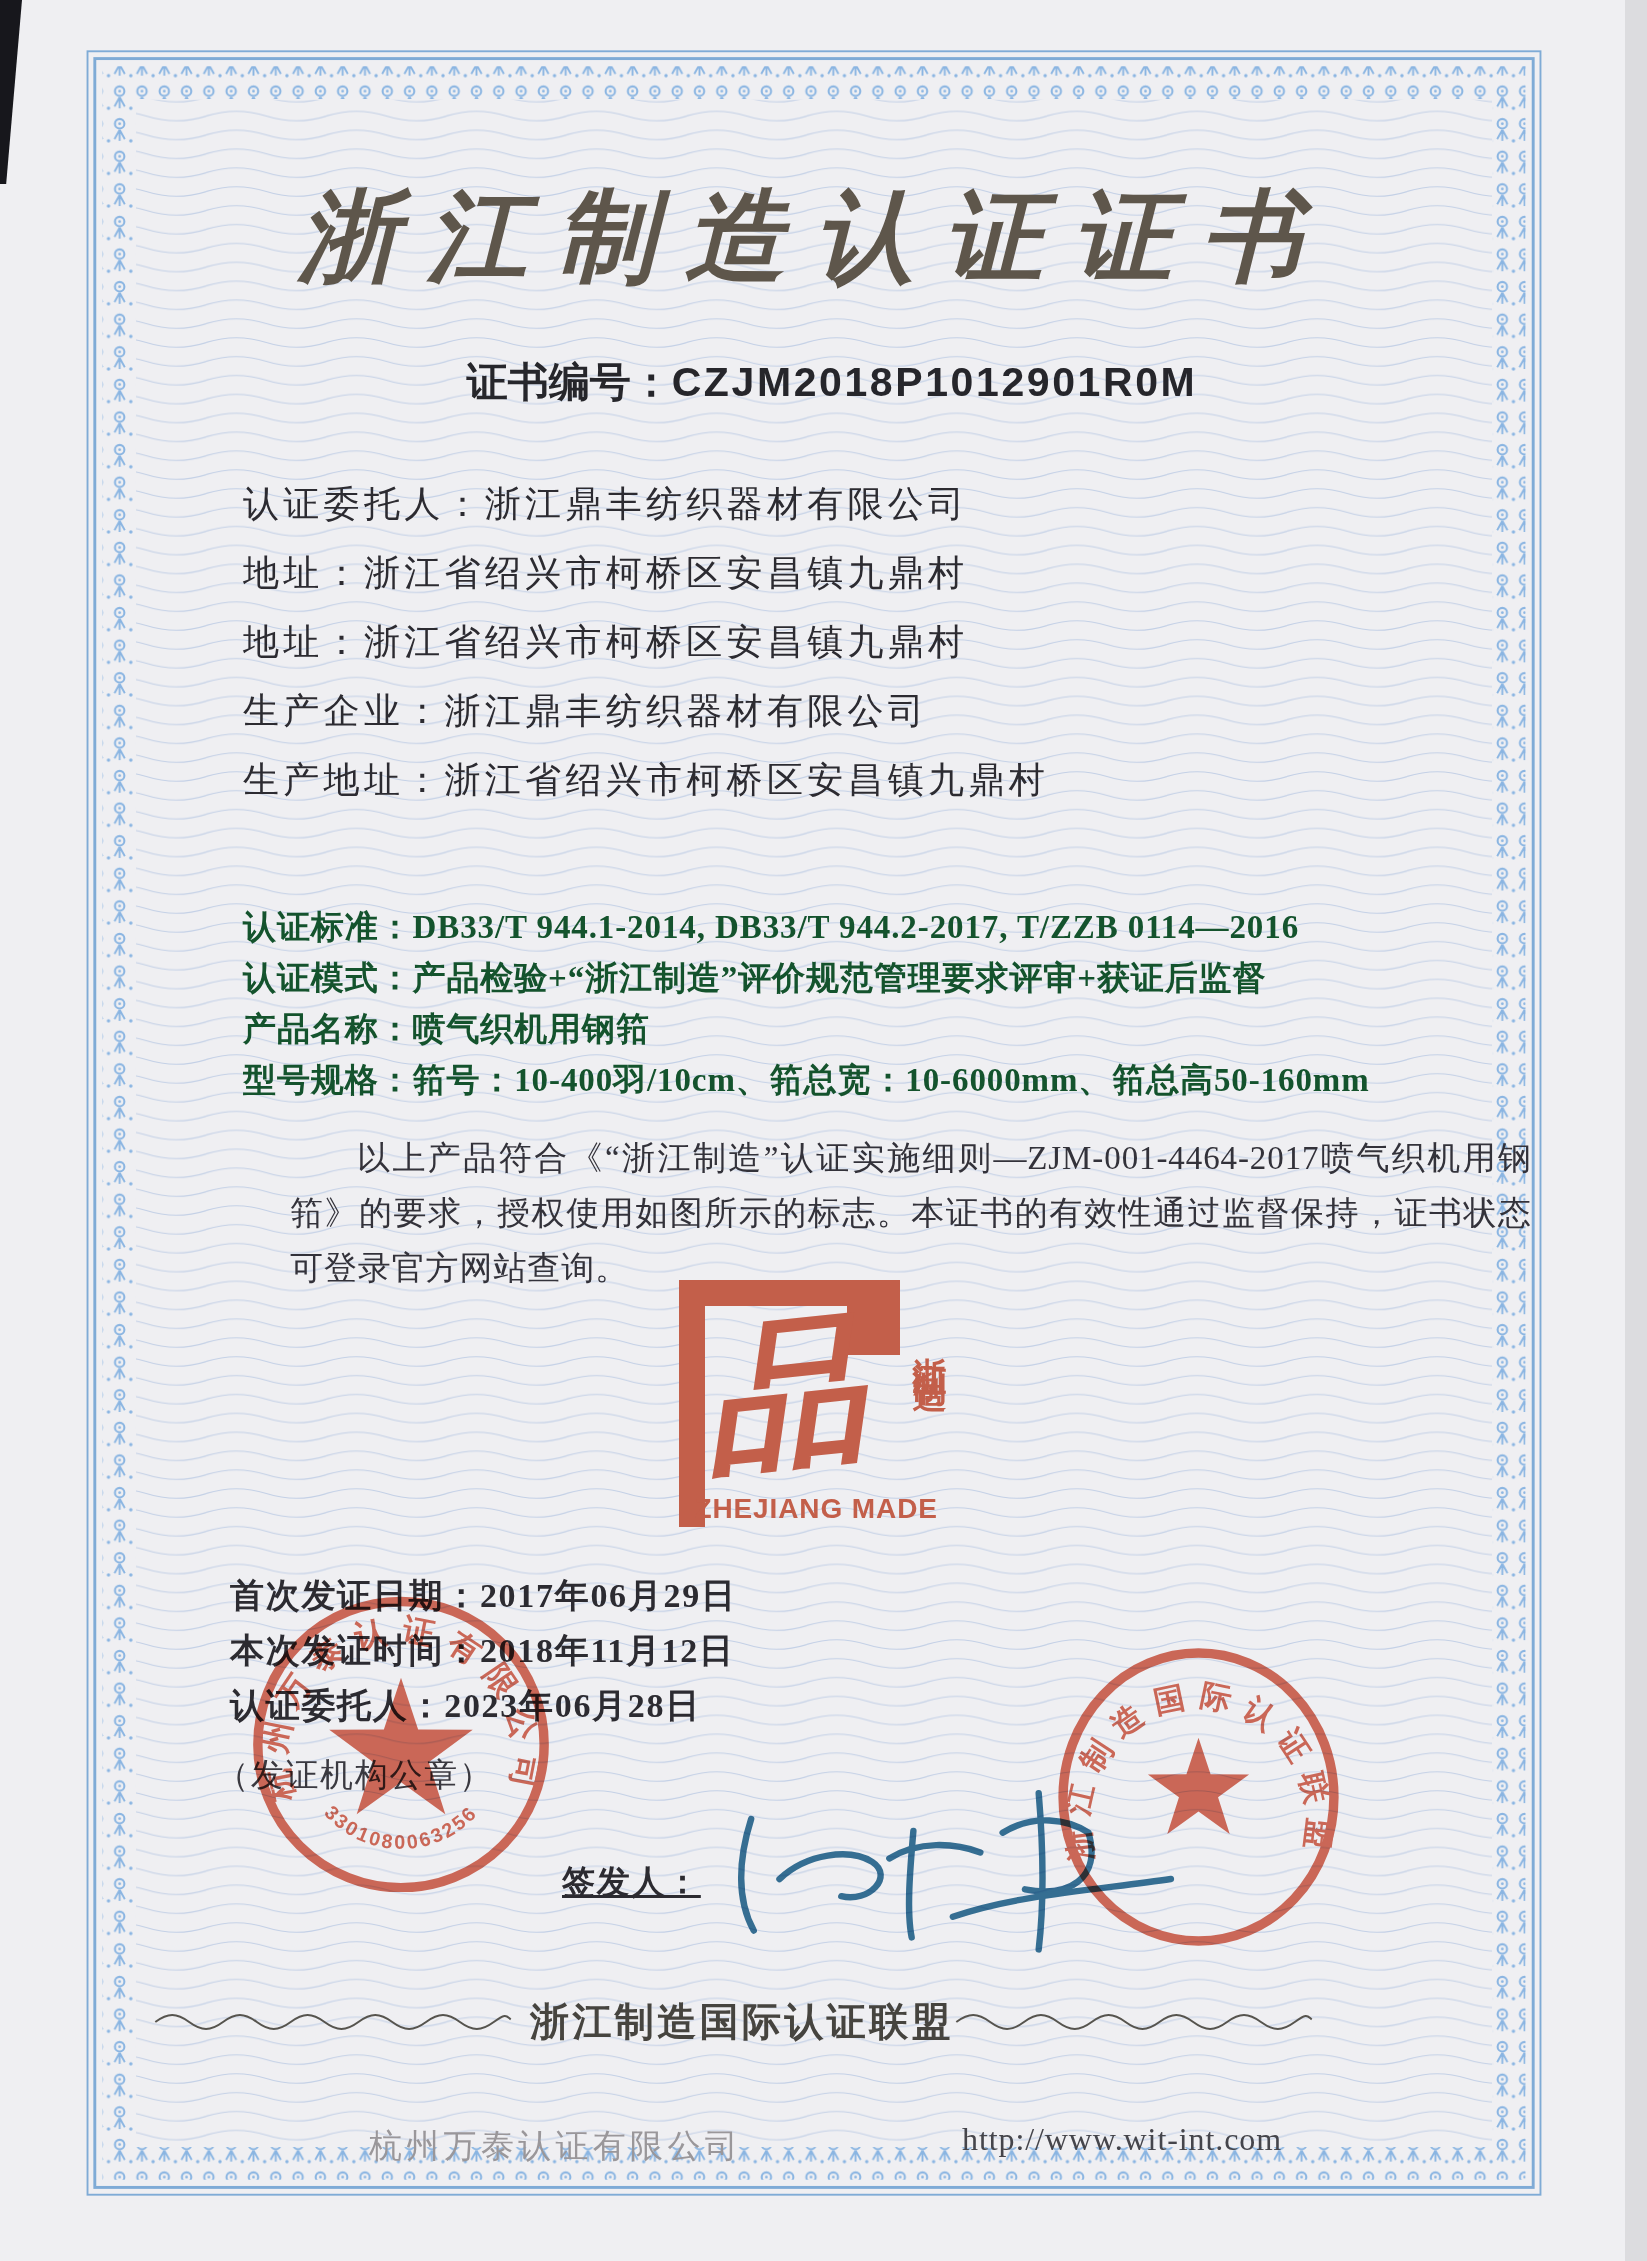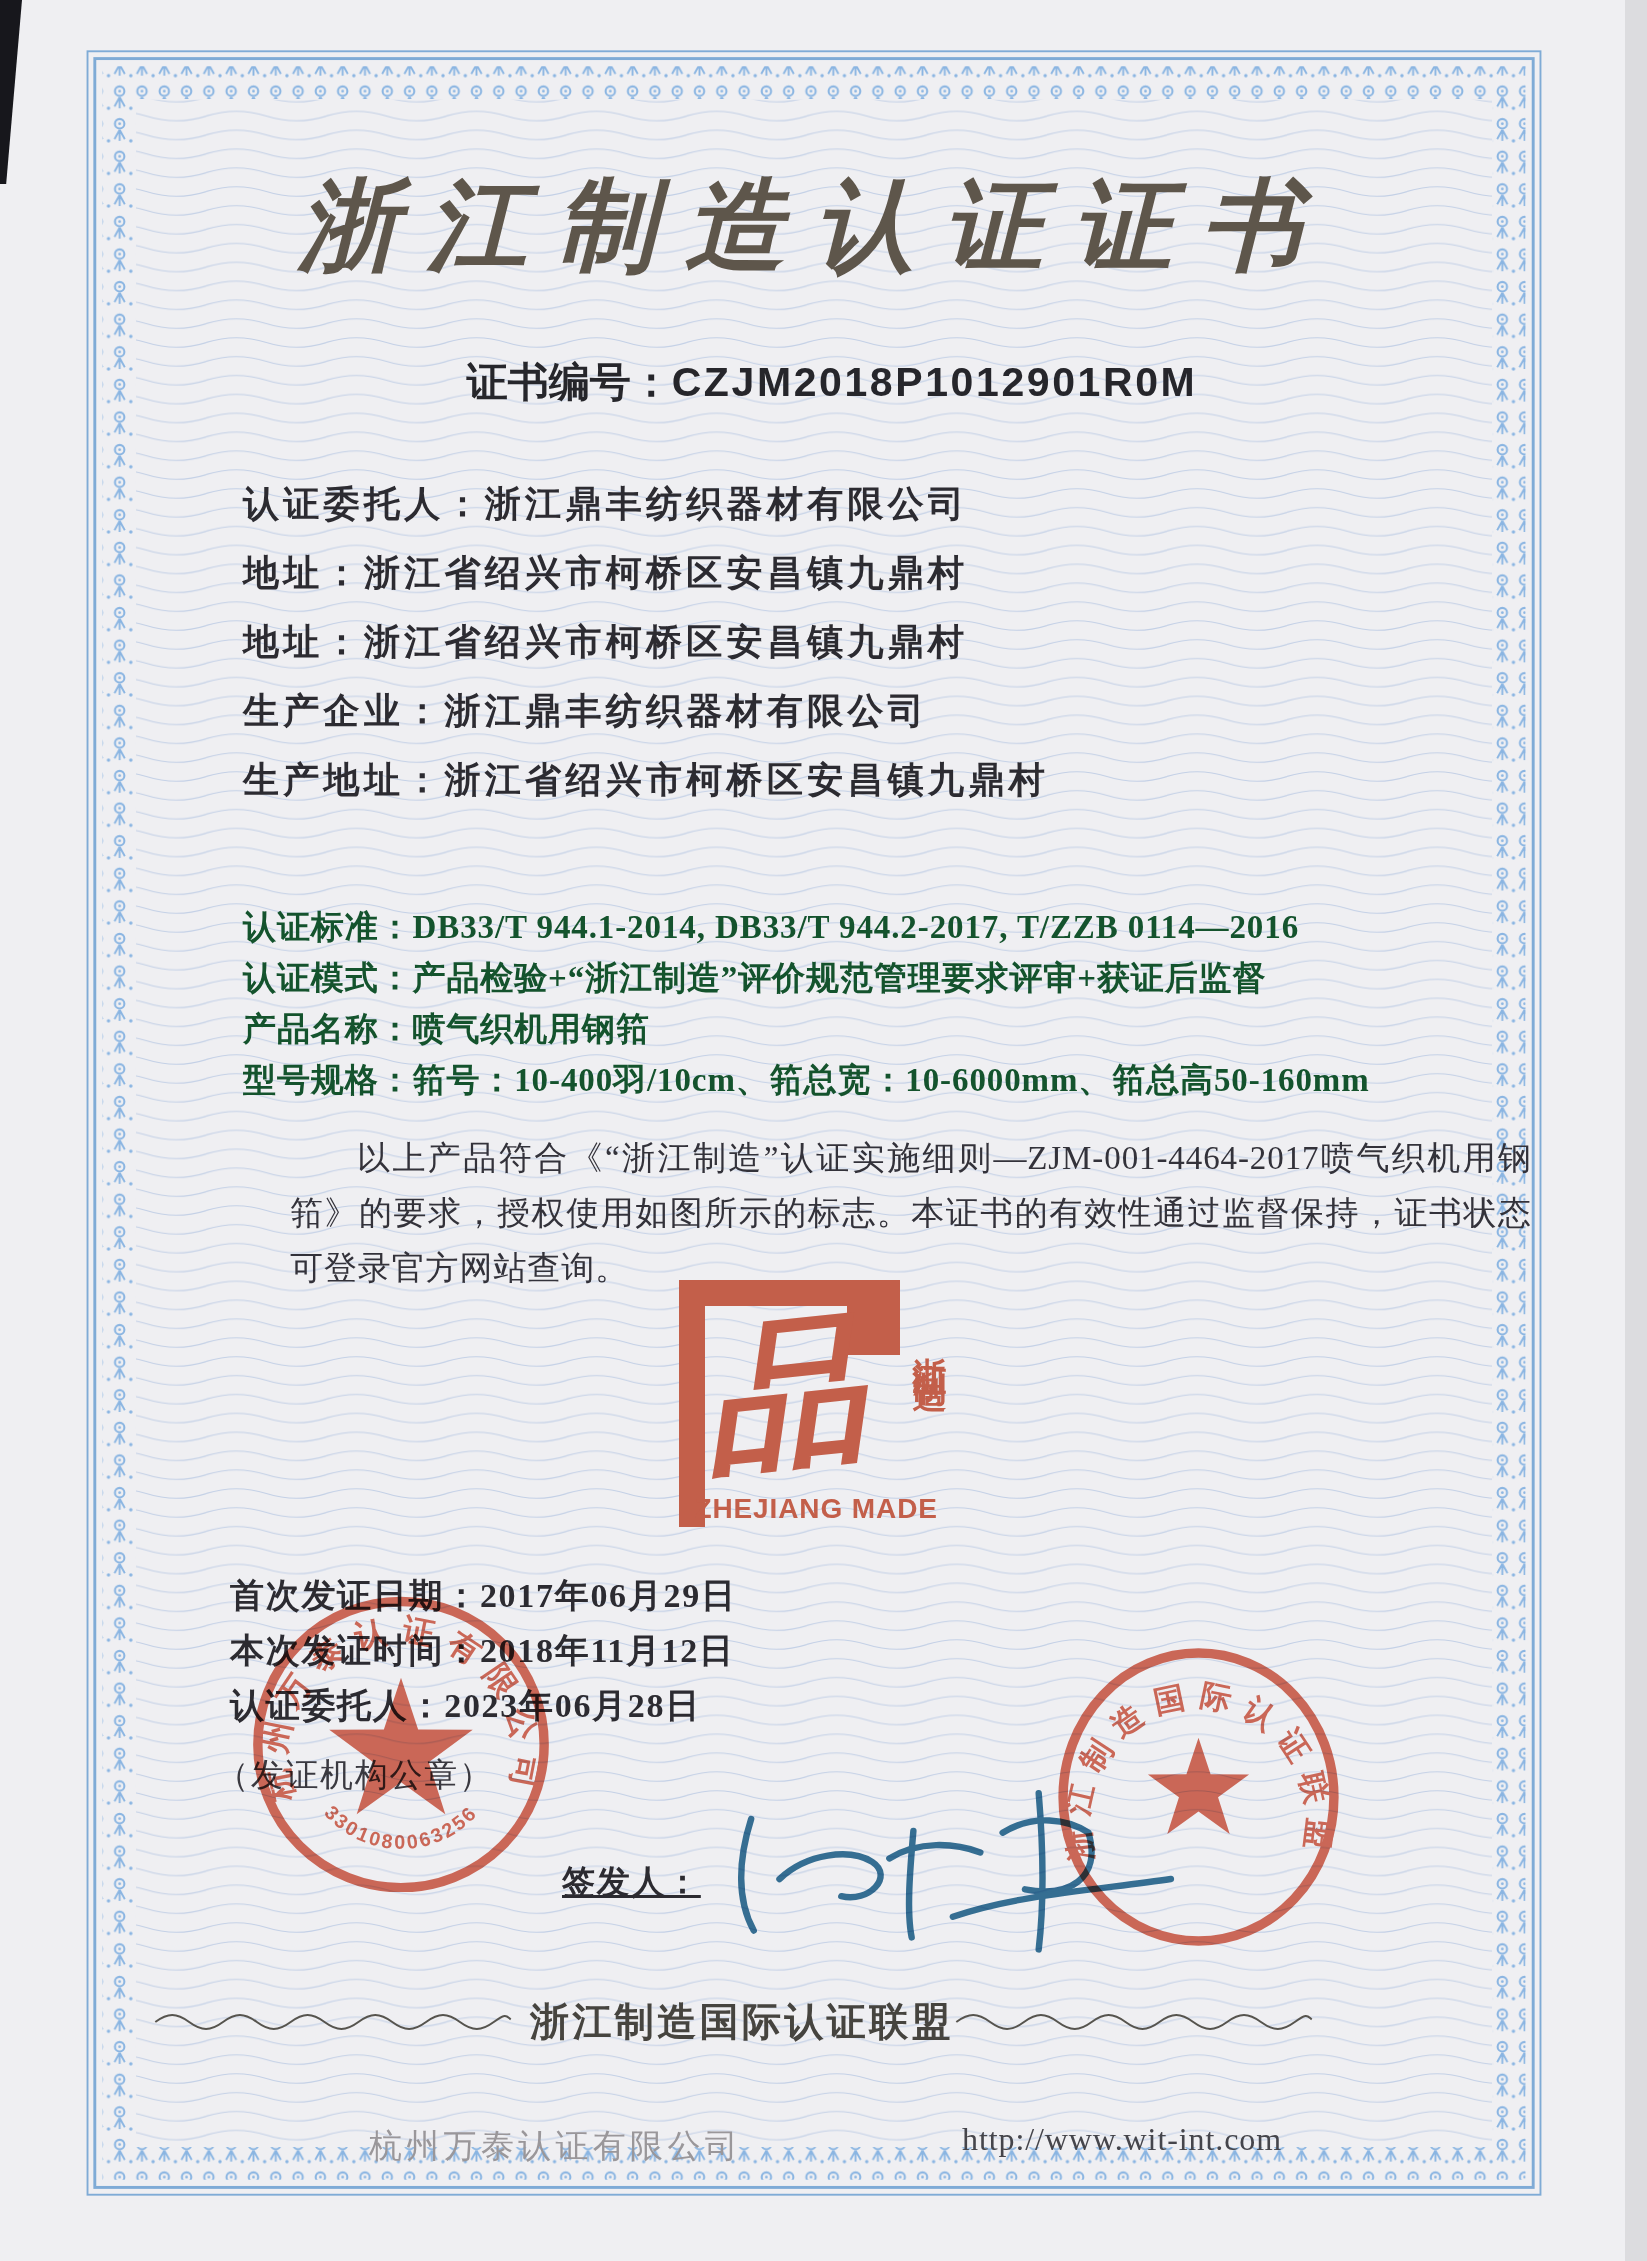--- a/index.html
+++ b/index.html
@@ -10,28 +10,28 @@
     color:#2f2e34;
   }
   .abs{position:absolute;}
   
   .scan-edge-left{left:0;top:0;width:22px;height:184px;background:#17171c;
     clip-path:polygon(0 0,100% 0,28% 100%,0 100%);}
   .scan-edge-right{right:0;top:0;width:22px;height:2261px;background:#dcdcdf;}
   
   #frame-svg{left:86px;top:50px;z-index:0;}
   
-  .title-row{left:86px;top:160px;width:1456px;text-align:center;z-index:10;
+  .title-row{left:86px;top:171px;width:1456px;text-align:center;z-index:10;
     font-family:"DejaVu Serif", serif;font-style:italic;font-weight:bold;
     font-size:100px;letter-spacing:29px;color:#5e564b;white-space:nowrap;}
   .certno-row{left:120px;top:355px;width:1424px;text-align:center;z-index:10;
     font-size:41px;font-weight:bold;color:#26262b;white-space:nowrap;}
   .certno-row .code{font-family:"Liberation Sans", sans-serif;letter-spacing:2.6px;}
   .info-block{left:243px;top:470px;z-index:10;}
-  .info-block .line{font-size:36px;font-weight:bold;line-height:69px;
+  .info-block .line{font-size:36px;font-weight:normal;line-height:69px;
     letter-spacing:4.3px;white-space:nowrap;color:#2c2b31;}
   .spec-block{left:243px;top:902px;z-index:10;}
   .spec-block .line{font-size:33px;font-weight:bold;line-height:51px;
     letter-spacing:0.9px;white-space:nowrap;color:#14532d;}
   .statement{left:246px;top:1131px;width:1242px;z-index:10;
     font-size:33px;line-height:55px;color:#33323a;text-indent:67px;
     text-align:justify;letter-spacing:0.9px;margin-left:44px;}
   
   .logo{left:679px;top:1280px;width:271px;height:257px;z-index:10;}
   .logo .bar{position:absolute;background:#c35f4a;}

